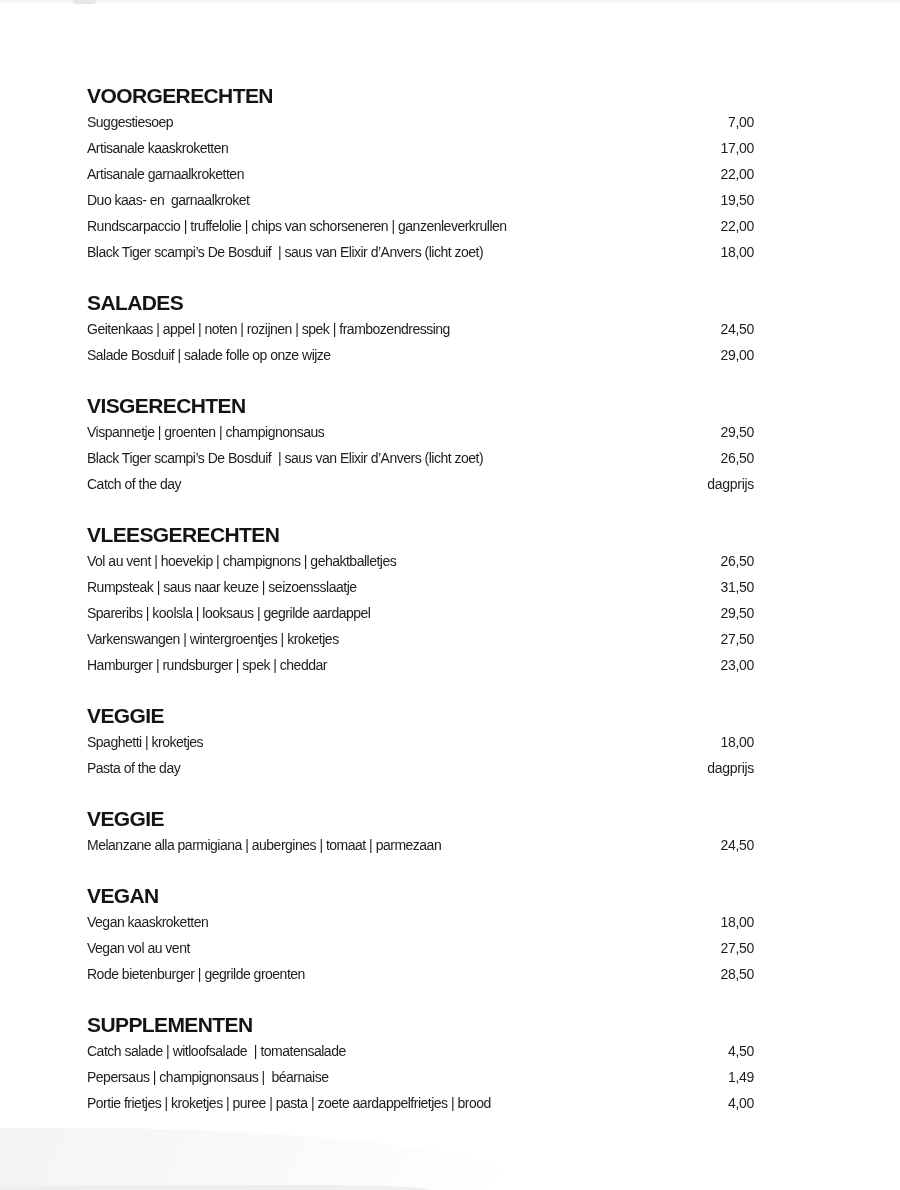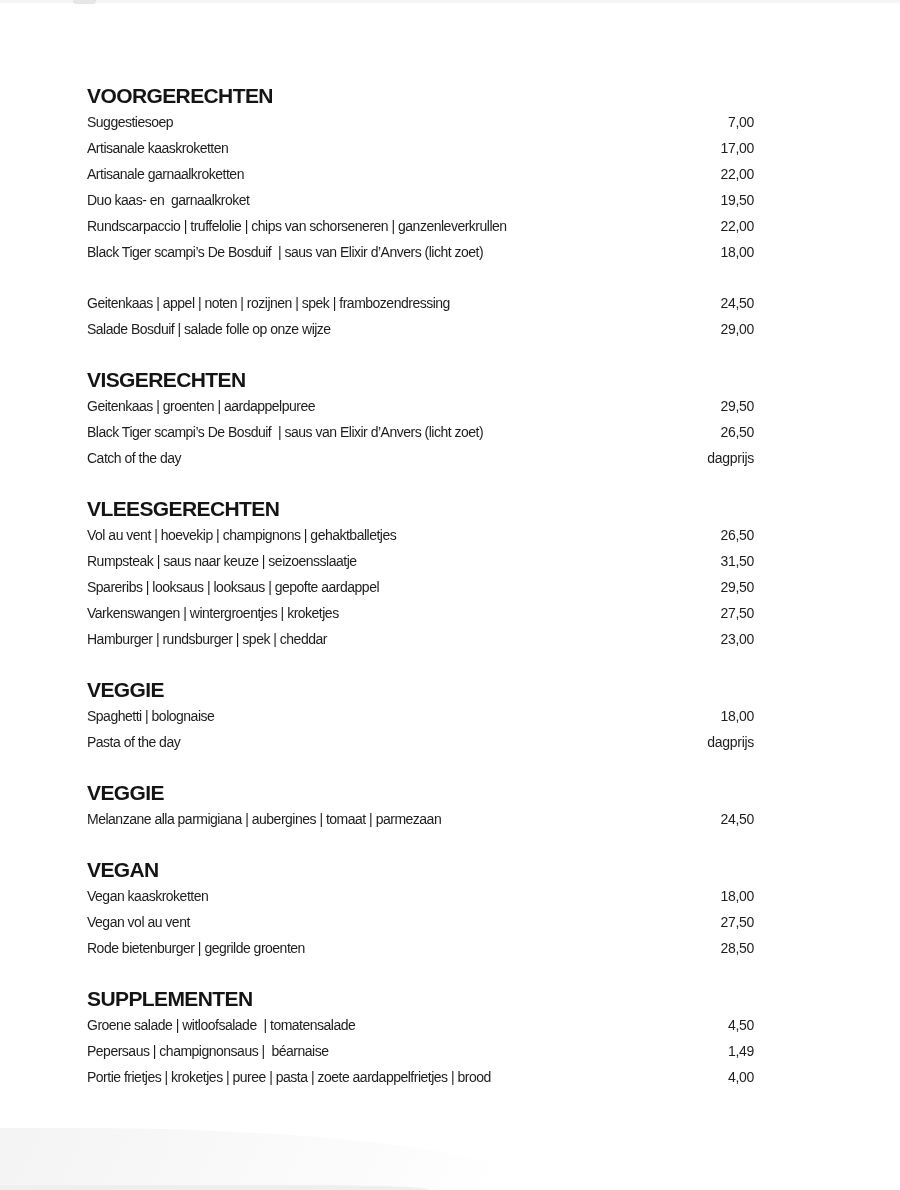--- a/index.html
+++ b/index.html
@@ -115,33 +115,34 @@
         <div class="menu-row">
           <span class="item-name">Rundscarpaccio | truffelolie | chips van schorseneren | ganzenleverkrullen</span>
           <span class="item-price">22,00</span>
         </div>
         <div class="menu-row">
           <span class="item-name">Black Tiger scampi’s De Bosduif  | saus van Elixir d’Anvers (licht zoet)</span>
           <span class="item-price">18,00</span>
         </div>
       </section>
       <section class="menu-section">
+        <h2 class="section-title">SALADES</h2>
         <div class="menu-row">
           <span class="item-name">Geitenkaas | appel | noten | rozijnen | spek | frambozendressing</span>
           <span class="item-price">24,50</span>
         </div>
         <div class="menu-row">
           <span class="item-name">Salade Bosduif | salade folle op onze wijze</span>
           <span class="item-price">29,00</span>
         </div>
       </section>
       <section class="menu-section">
         <h2 class="section-title">VISGERECHTEN</h2>
         <div class="menu-row">
-          <span class="item-name">Geitenkaas | groenten | aardappelpuree</span>
+          <span class="item-name">Vispannetje | groenten | champignonsaus</span>
           <span class="item-price">29,50</span>
         </div>
         <div class="menu-row">
           <span class="item-name">Black Tiger scampi’s De Bosduif  | saus van Elixir d’Anvers (licht zoet)</span>
           <span class="item-price">26,50</span>
         </div>
         <div class="menu-row">
           <span class="item-name">Catch of the day</span>
           <span class="item-price">dagprijs</span>
         </div>
@@ -150,36 +151,36 @@
         <h2 class="section-title">VLEESGERECHTEN</h2>
         <div class="menu-row">
           <span class="item-name">Vol au vent | hoevekip | champignons | gehaktballetjes</span>
           <span class="item-price">26,50</span>
         </div>
         <div class="menu-row">
           <span class="item-name">Rumpsteak | saus naar keuze | seizoensslaatje</span>
           <span class="item-price">31,50</span>
         </div>
         <div class="menu-row">
-          <span class="item-name">Spareribs | looksaus | looksaus | gepofte aardappel</span>
+          <span class="item-name">Spareribs | koolsla | looksaus | gegrilde aardappel</span>
           <span class="item-price">29,50</span>
         </div>
         <div class="menu-row">
           <span class="item-name">Varkenswangen | wintergroentjes | kroketjes</span>
           <span class="item-price">27,50</span>
         </div>
         <div class="menu-row">
           <span class="item-name">Hamburger | rundsburger | spek | cheddar</span>
           <span class="item-price">23,00</span>
         </div>
       </section>
       <section class="menu-section">
         <h2 class="section-title">VEGGIE</h2>
         <div class="menu-row">
-          <span class="item-name">Spaghetti | bolognaise</span>
+          <span class="item-name">Spaghetti | kroketjes</span>
           <span class="item-price">18,00</span>
         </div>
         <div class="menu-row">
           <span class="item-name">Pasta of the day</span>
           <span class="item-price">dagprijs</span>
         </div>
       </section>
       <section class="menu-section">
         <h2 class="section-title">VEGGIE</h2>
         <div class="menu-row">
@@ -198,21 +199,21 @@
           <span class="item-price">27,50</span>
         </div>
         <div class="menu-row">
           <span class="item-name">Rode bietenburger | gegrilde groenten</span>
           <span class="item-price">28,50</span>
         </div>
       </section>
       <section class="menu-section">
         <h2 class="section-title">SUPPLEMENTEN</h2>
         <div class="menu-row">
-          <span class="item-name">Groene salade | witloofsalade  | tomatensalade</span>
+          <span class="item-name">Catch salade | witloofsalade  | tomatensalade</span>
           <span class="item-price">4,50</span>
         </div>
         <div class="menu-row">
           <span class="item-name">Pepersaus | champignonsaus |  béarnaise</span>
           <span class="item-price">1,49</span>
         </div>
         <div class="menu-row">
           <span class="item-name">Portie frietjes | kroketjes | puree | pasta | zoete aardappelfrietjes | brood</span>
           <span class="item-price">4,00</span>
         </div>

